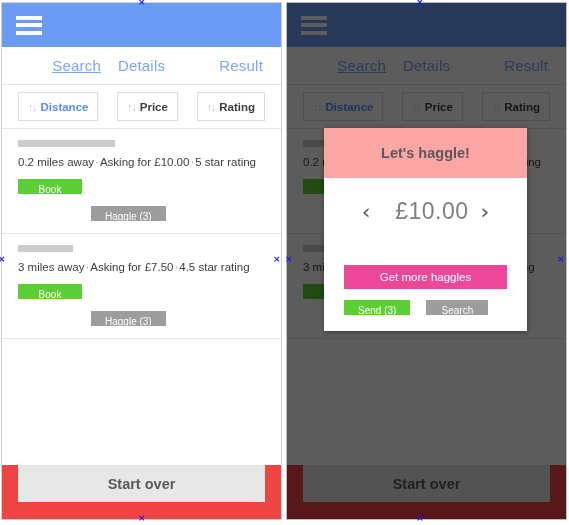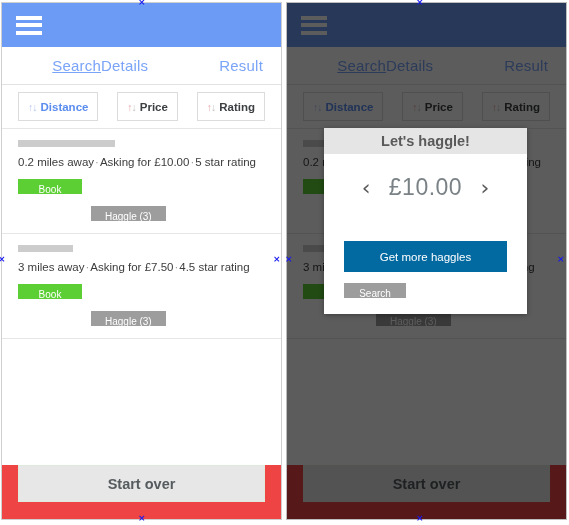--- a/index.html
+++ b/index.html
@@ -68,20 +68,21 @@
     flex: 0 0 38px;
     height: 38px;
     display: flex;
     align-items: center;
     border-bottom: 1px solid #e2e2e2;
     background: #ffffff;
     box-sizing: border-box;
   }
   .tab {
     flex: 1 1 0;
+    text-align: center;
     font-size: 15px;
     color: #7aa4f7;
     letter-spacing: .2px;
     cursor: pointer;
     user-select: none;
   }
   .tab.tab-first { text-align: right; padding-left: 18px; text-decoration: underline; }
   .tab.tab-last  { text-align: right; padding-right: 18px; }
 
   
@@ -190,22 +191,22 @@
   .modal {
     position: absolute;
     left: 37px;
     top: 125px;
     width: 203px;
     background: #ffffff;
     box-shadow: 0 1px 5px rgba(0,0,0,.35);
     z-index: 5;
   }
   .modal-head {
-    background: #e5e5e5;
-    height: 26px;
+    background: #fca5a5;
+    height: 50px;
     display: flex;
     align-items: center;
     justify-content: center;
     font-size: 14.5px;
     font-weight: bold;
     color: #5a5a5a;
   }
   .modal-body { padding: 12px 20px 16px 20px; }
   .stepper {
     display: flex;
@@ -220,29 +221,29 @@
     cursor: pointer;
     line-height: 1;
     font-family: "DejaVu Sans", sans-serif;
     user-select: none;
   }
   .price {
     font-size: 23px;
     color: #7a8286;
     letter-spacing: .5px;
     min-width: 86px;
-    text-align: center;
+    text-align: right;
   }
   .btn-more {
     display: block;
     width: 100%;
-    background: #0369a1;
+    background: #ec4899;
     color: #ffffff;
     border: none;
-    height: 31px;
+    height: 24px;
     font-size: 11.5px;
     cursor: pointer;
     font-family: inherit;
     margin-bottom: 11px;
     margin-top: 40px;
   }
   .modal-actions { display: flex; gap: 16px; }
   .btn-send   { background: #5ccf34; min-width: 62px; }
   .btn-cancel { background: #9d9d9d; min-width: 62px; }
 
@@ -388,20 +389,21 @@
     <div class="modal">
       <div class="modal-head">Let's haggle!</div>
       <div class="modal-body">
         <div class="stepper">
           <span class="chev">‹</span>
           <span class="price">£10.00</span>
           <span class="chev">›</span>
         </div>
         <button class="btn-more">Get more haggles</button>
         <div class="modal-actions">
+          <button class="btn btn-send">Send (3)</button>
           <button class="btn btn-cancel">Search</button>
         </div>
       </div>
     </div>
   </div>
 
   <div class="handle" style="left:138px; top:-1px;"></div>
   <div class="handle" style="left:138px; top:515px;"></div>
   <div class="handle" style="left:-2px;  top:256px;"></div>
   <div class="handle" style="left:273px; top:256px;"></div>

